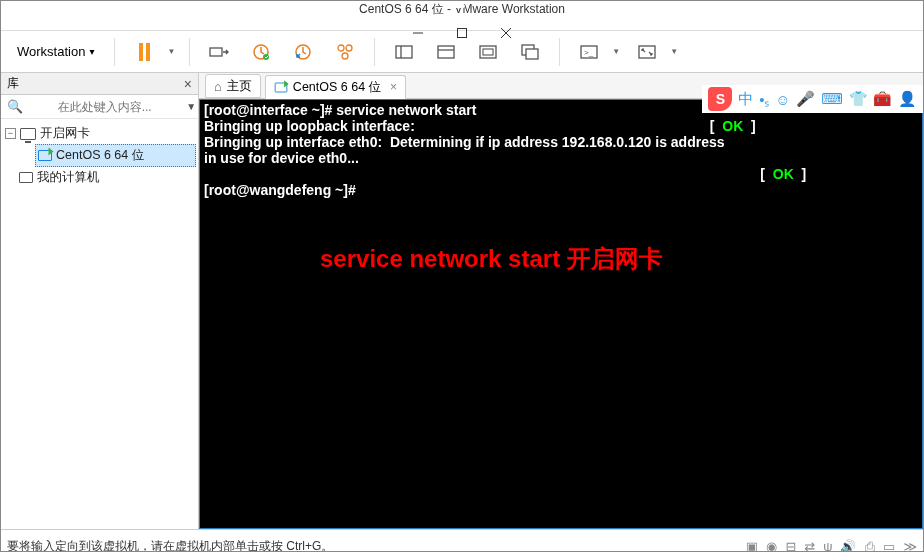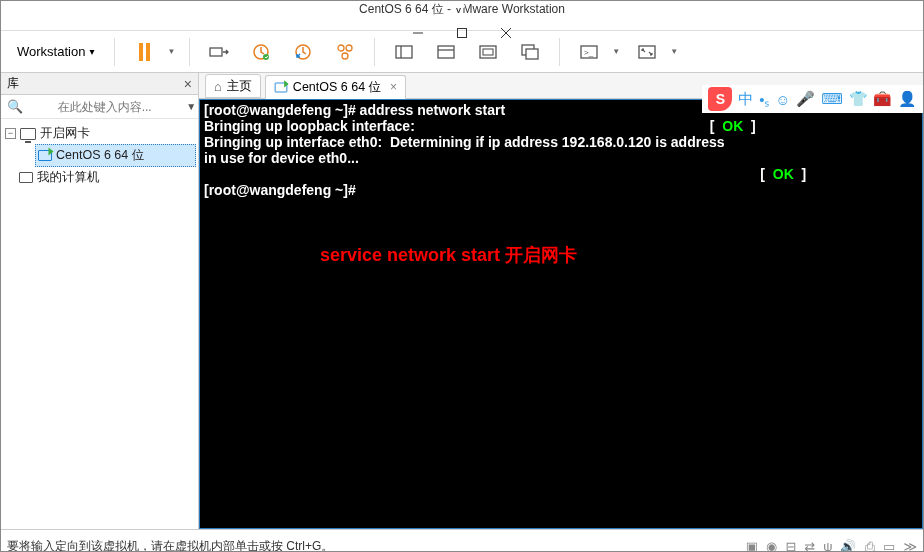--- a/index.html
+++ b/index.html
@@ -37,21 +37,21 @@
 .ico-vm::before { content: ""; position: absolute; top: -2px; right: -4px; width: 0; height: 0; border-left: 4px solid transparent; border-right: 4px solid transparent; border-bottom: 5px solid #3cb043; transform: rotate(90deg); }
 .ico-share { width: 14px; height: 11px; border: 1.5px solid #555; border-radius: 1px; }
 .tabs-area { flex: 1; display: flex; flex-direction: column; background: #fff; }
 .tab-row { height: 26px; display: flex; align-items: flex-end; padding: 2px 6px 0 6px; gap: 4px; background: #f5f5f5; border-bottom: 1px solid #ccc; }
 .tab { height: 24px; padding: 0 8px; display: flex; align-items: center; gap: 5px; font-size: 12.5px; border: 1px solid #ccc; background: #fff; border-top-left-radius: 3px; border-top-right-radius: 3px; cursor: pointer; }
 .tab.active { border-bottom: 1px solid #fff; position: relative; top: 1px; }
 .tab .close-x { color: #888; font-size: 12px; margin-left: 4px; }
 .home-ic { font-size: 13px; color: #555; }
 .terminal { flex: 1; background: #000; color: #fff; font-family: "Consolas", monospace; font-size: 14px; padding: 2px 4px; white-space: pre; overflow: hidden; line-height: 1.15; font-weight: bold; border: 1px solid #2a7abf; position: relative; }
 .ok { color: #00ff00; }
-.annotation { color: #ff0000; font-family: "Microsoft YaHei", sans-serif; font-size: 18px; font-weight: bold; position: absolute; }
+.annotation { color: #ff0000; font-family: "Microsoft YaHei", sans-serif; font-size: 24px; font-weight: bold; position: absolute; }
 .statusbar { height: 34px; border-top: 1px solid #ccc; display: flex; align-items: center; padding: 0 6px; font-size: 12px; color: #333; }
 .status-icons { margin-left: auto; display: flex; gap: 8px; color: #888; }
 .status-icons span { cursor: pointer; font-size: 13px; }
 .ime-bar { position: absolute; top: 84px; right: 0; height: 28px; display: flex; align-items: center; gap: 6px; padding: 0 6px; background: #fff; }
 .ime-s { width: 24px; height: 24px; background: #ff4d4d; color: #fff; border-radius: 4px 4px 12px 4px; font-weight: bold; display: flex; align-items: center; justify-content: center; font-size: 14px; }
 .ime-ic { color: #3399e6; font-size: 15px; }
 </style>
 </head>
 <body>
 
@@ -192,21 +192,21 @@
       <div class="tab">
         <span class="home-ic">⌂</span>
         <span>主页</span>
       </div>
       <div class="tab active">
         <span class="ico-vm" style="transform:scale(0.9)"></span>
         <span>CentOS 6 64 位</span>
         <span class="close-x">×</span>
       </div>
     </div>
-    <div class="terminal"><span>[root@wangdefeng ~]# address network start</span>
+    <div class="terminal"><span>[root@interface ~]# service network start</span>
 <span>Bringing up loopback interface:</span>                                   <span>[  </span><span class="ok">OK</span><span>  ]</span>
 <span>Bringing up interface eth0:  Determining if ip address 192.168.0.120 is address</span>
 <span>in use for device eth0...</span>
                                                                   <span>[  </span><span class="ok">OK</span><span>  ]</span>
 <span>[root@wangdefeng ~]# </span>
 <span class="annotation" style="left:120px;top:145px">service network start 开启网卡</span></div>
   </div>
 </div>
 
 <div class="statusbar">

